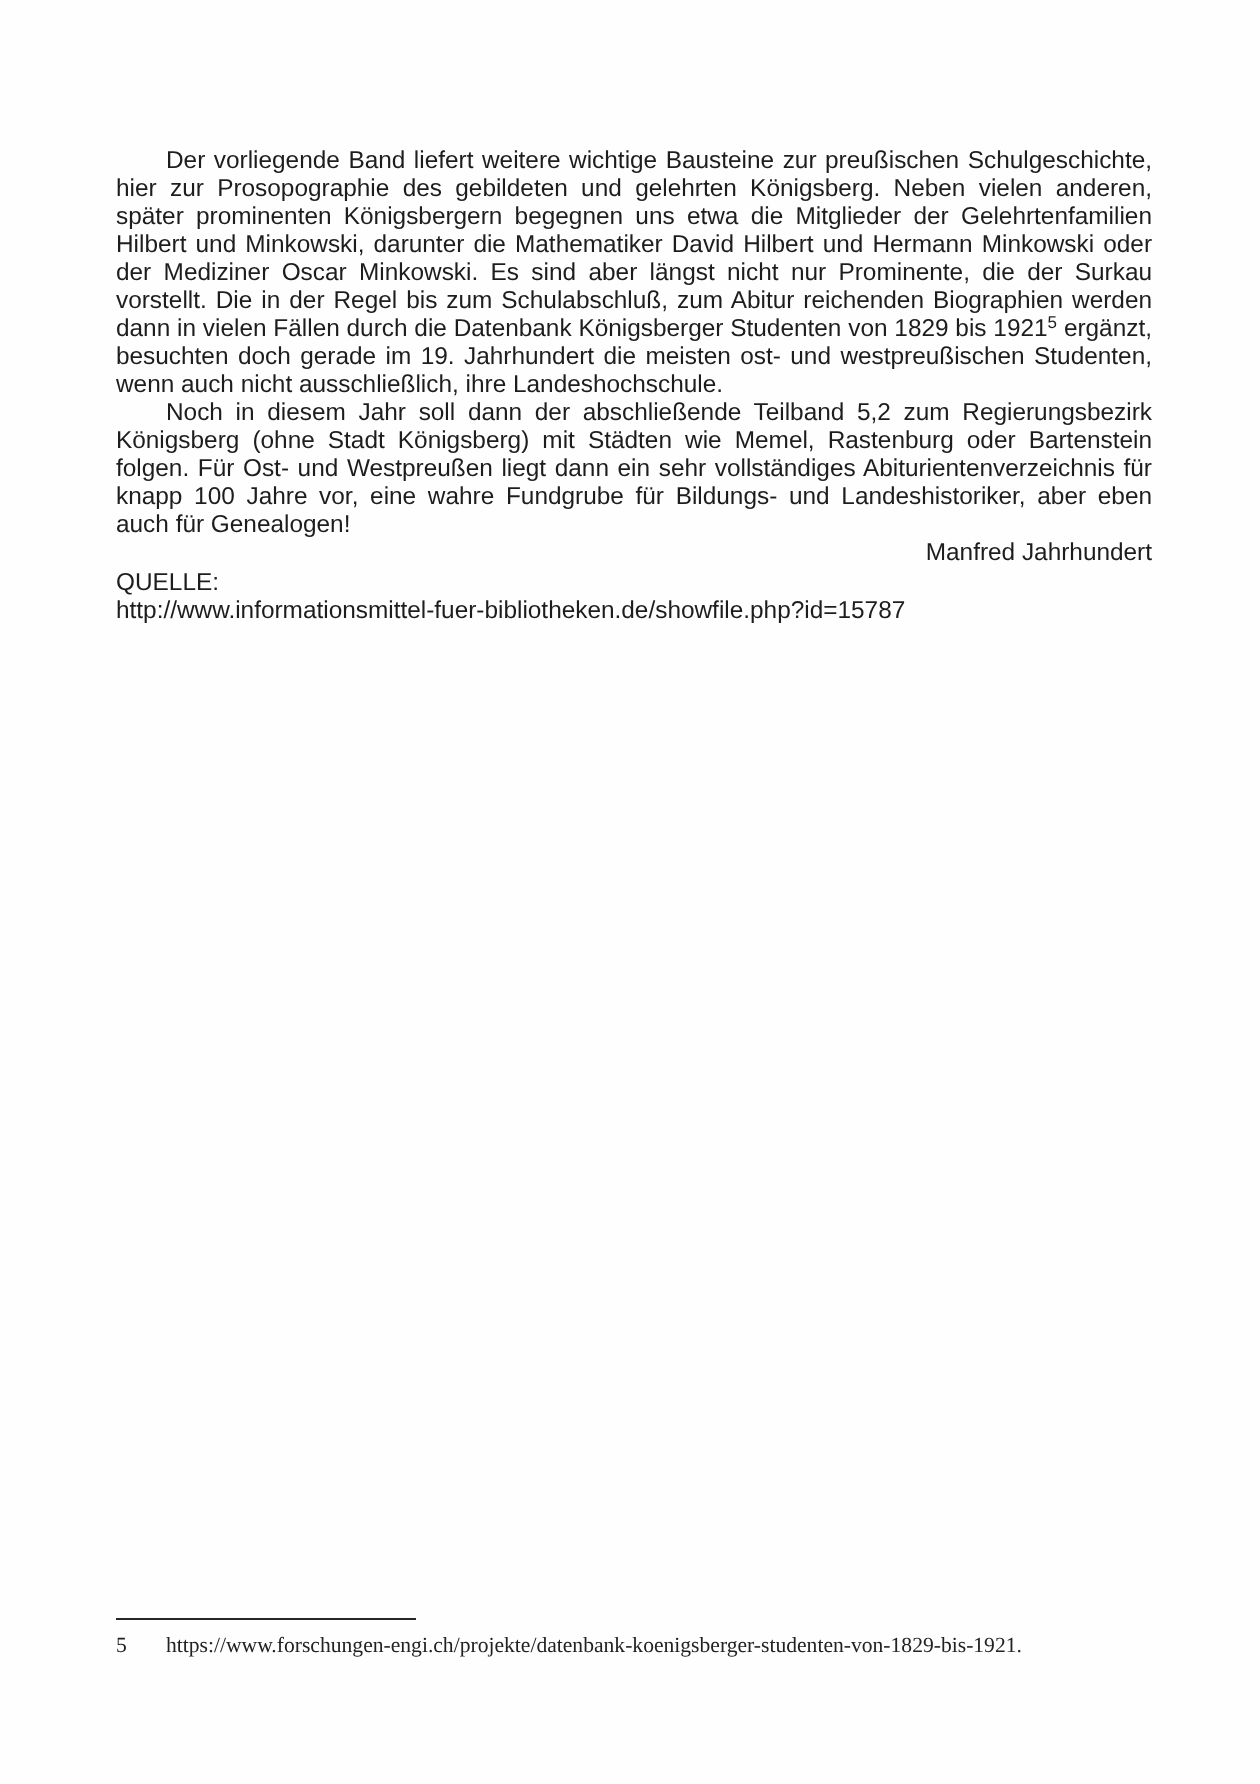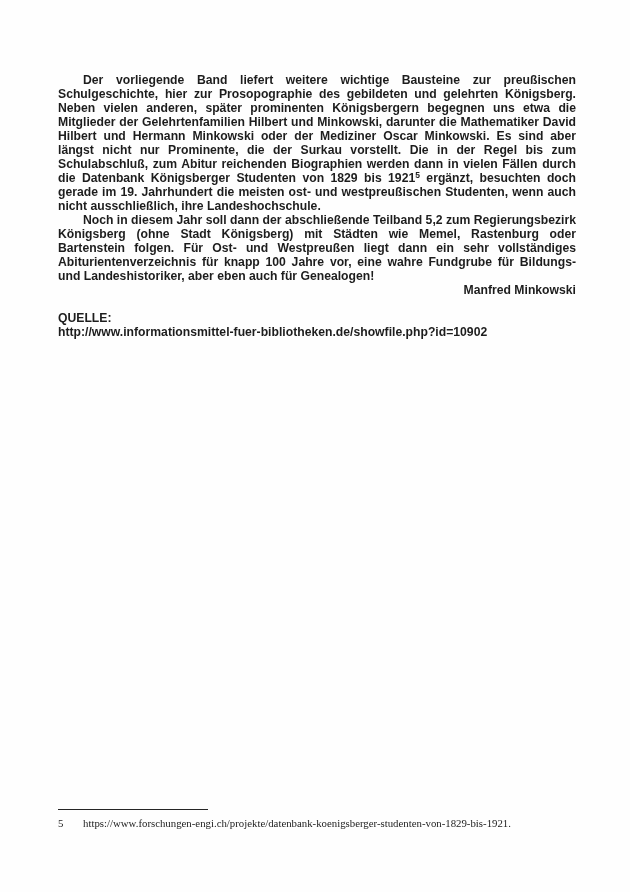--- a/index.html
+++ b/index.html
@@ -21,21 +21,20 @@
     color: #1d1d1d;
   }
   .content {
     position: absolute;
     left: 58px;
     top: 73px;
     width: 518px;
     font-size: 12.2px;
     line-height: 14px;
     text-align: justify;
-    font-weight: bold;
   }
   .para {
     margin: 0;
     hyphens: auto;
     -webkit-hyphens: auto;
   }
   .indent {
     text-indent: 25px;
   }
   .fnref {
@@ -43,21 +42,21 @@
     line-height: 0;
     vertical-align: baseline;
     position: relative;
     top: -4px;
   }
   .signature {
     margin: 0;
     text-align: right;
   }
   .source {
-    margin-top: 14px;
+    margin-top: 1px;
   }
   .stretch {
     text-align: justify;
     text-align-last: justify;
   }
   .fn-rule {
     position: absolute;
     left: 58px;
     top: 809px;
     width: 150px;
@@ -84,25 +83,25 @@
 <body>
 
 <div class="page">
 
   <main class="content">
 
     <p class="para indent"><span>Der vorliegende Band liefert weitere wichtige Bausteine zur preußischen Schulgeschichte, hier zur Prosopographie des gebildeten und gelehrten Königsberg. Neben vielen anderen, später prominenten Königsbergern begegnen uns etwa die Mitglieder der Gelehrtenfamilien Hilbert und Minkowski, darunter die Mathematiker David Hilbert und Hermann Minkowski oder der Mediziner Oscar Minkowski. Es sind aber längst nicht nur Prominente, die der Surkau vorstellt. Die in der Regel bis zum Schulabschluß, zum Abitur reichenden Biographien werden dann in vielen Fällen durch die Datenbank Königsberger Studenten von 1829 bis 1921</span><sup class="fnref">5</sup><span> ergänzt, besuchten doch gerade im 19. Jahrhundert die meisten ost- und westpreußischen Studenten, wenn auch nicht ausschließlich, ihre Landeshochschule.</span></p>
 
     <p class="para indent">Noch in diesem Jahr soll dann der abschließende Teilband 5,2 zum Regierungsbezirk Königsberg (ohne Stadt Königsberg) mit Städten wie Memel, Rastenburg oder Bartenstein folgen. Für Ost- und Westpreußen liegt dann ein sehr vollständiges Abiturientenverzeichnis für knapp 100 Jahre vor, eine wahre Fundgrube für Bildungs- und Landeshistoriker, aber eben auch für Genealogen!</p>
 
-    <p class="signature">Manfred Minkowski</p>
+    <p class="signature">Manfred Jahrhundert</p>
 
     <div class="source">
       <p class="para">QUELLE:</p>
-      <p class="para">http://www.informationsmittel-fuer-bibliotheken.de/showfile.php?id=10902</p>
+      <p class="para">http://www.informationsmittel-fuer-bibliotheken.de/showfile.php?id=15787</p>
     </div>
 
   </main>
 
   <div class="fn-rule"></div>
 
   <div class="fn"><span class="fn-marker">5</span><span>https://www.forschungen-engi.ch/projekte/datenbank-koenigsberger-studenten-von-1829-bis-1921.</span></div>
 
 </div>
 

